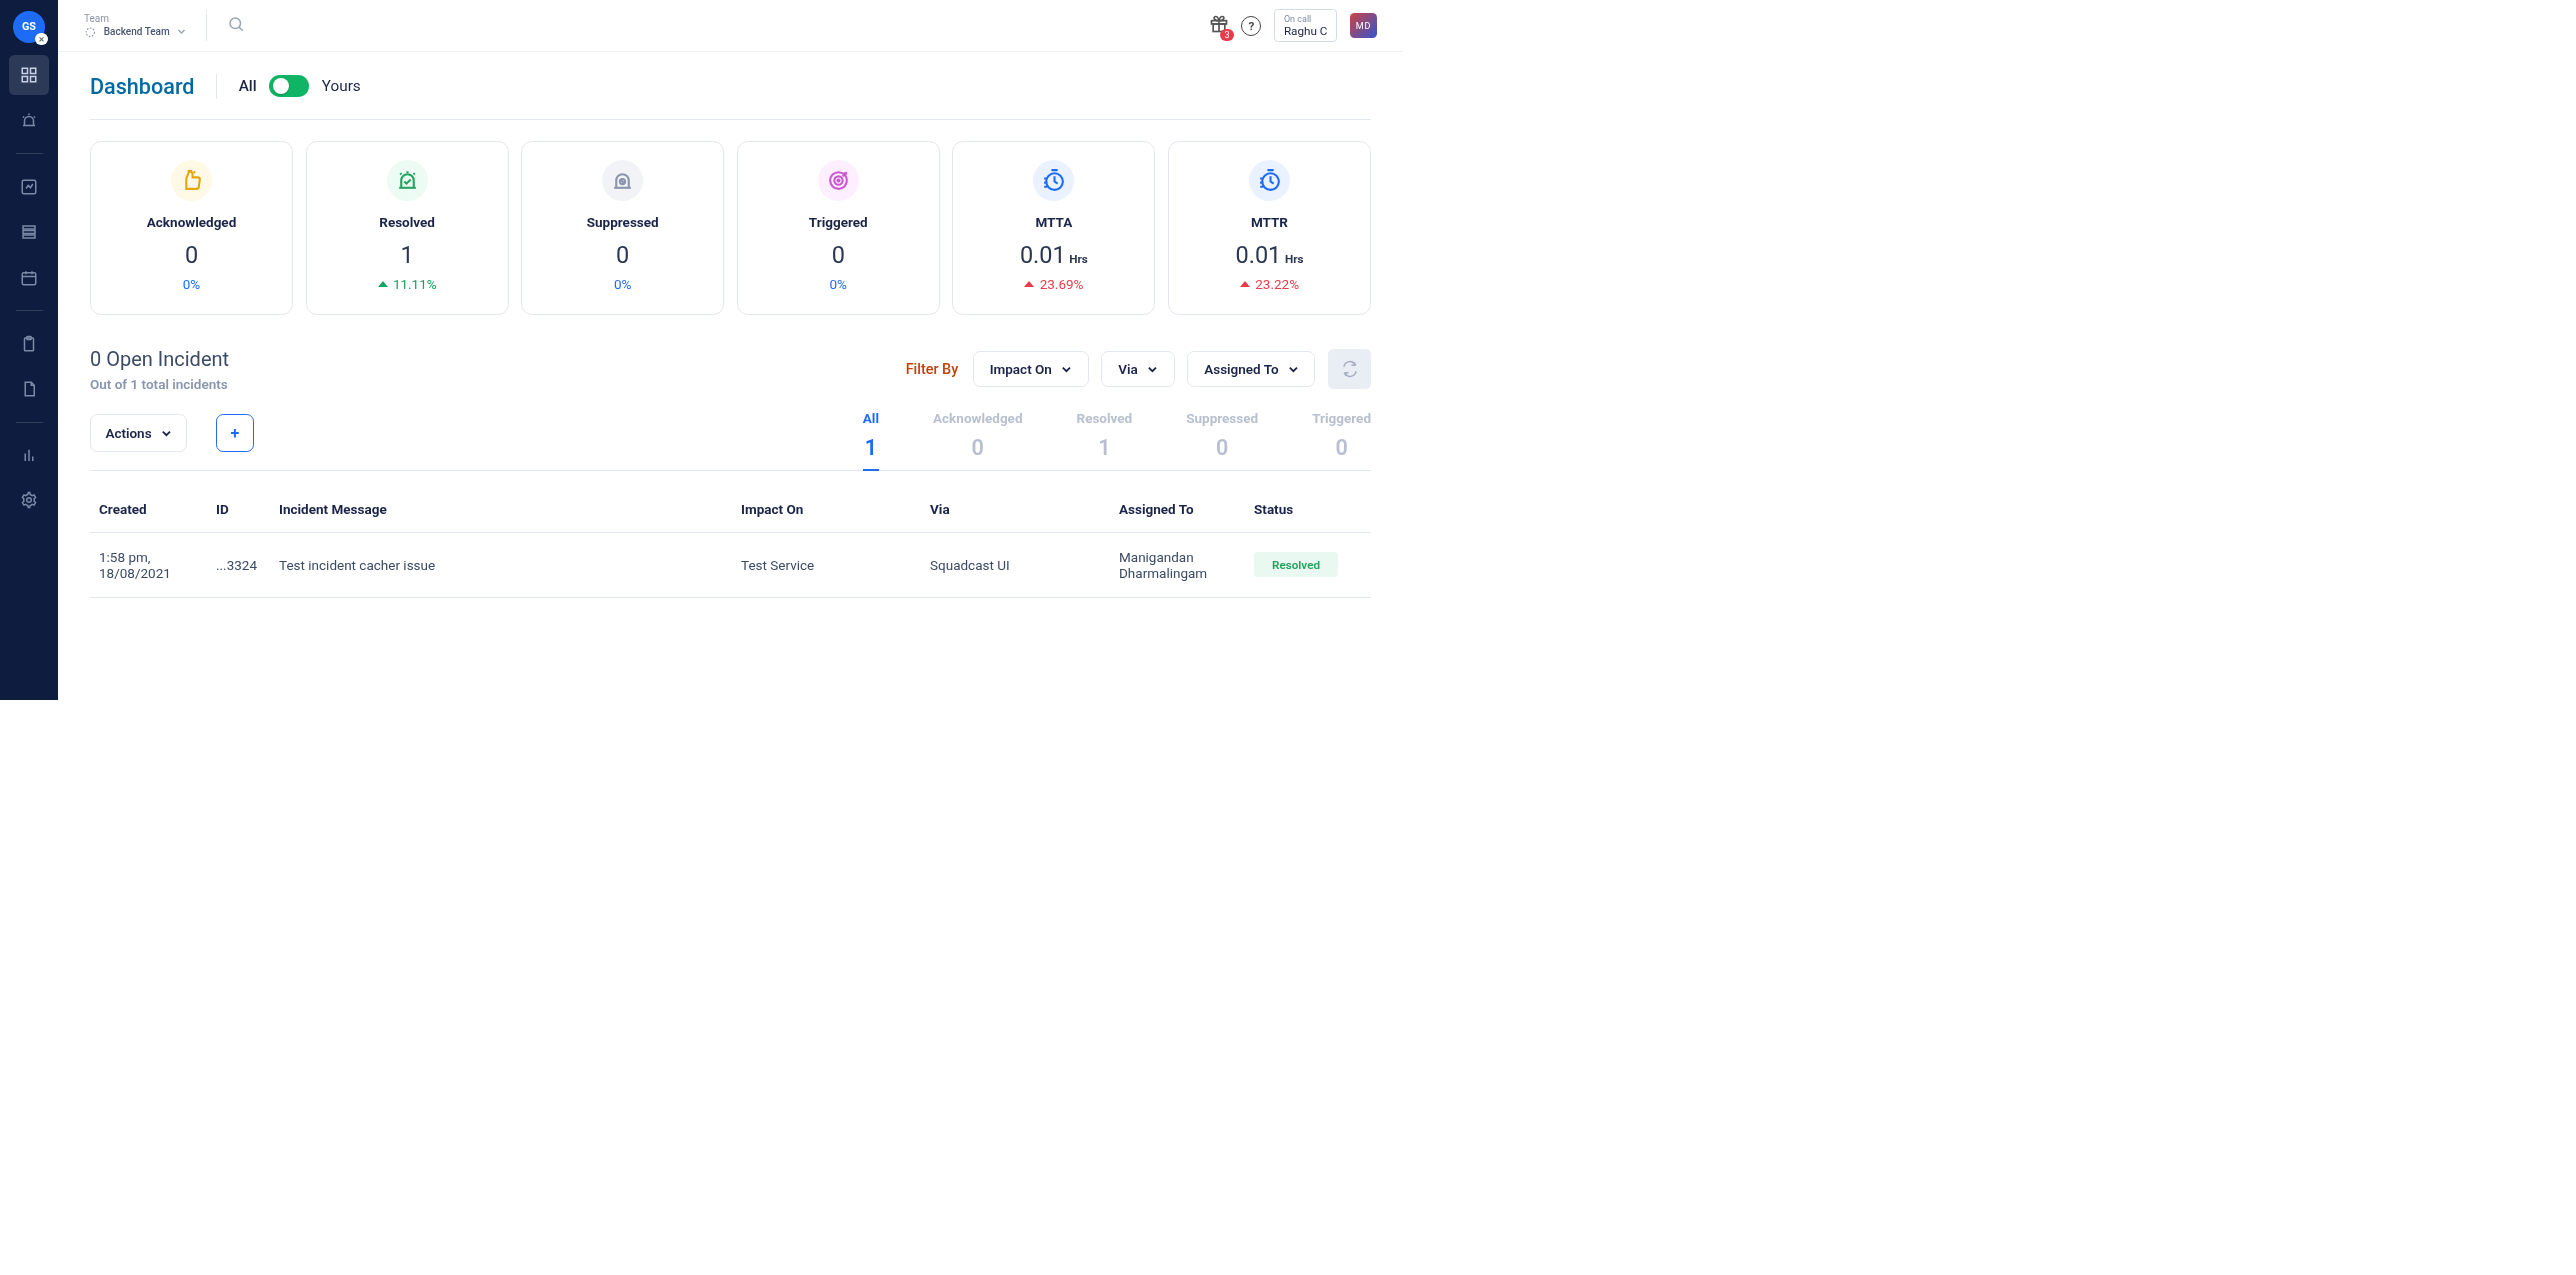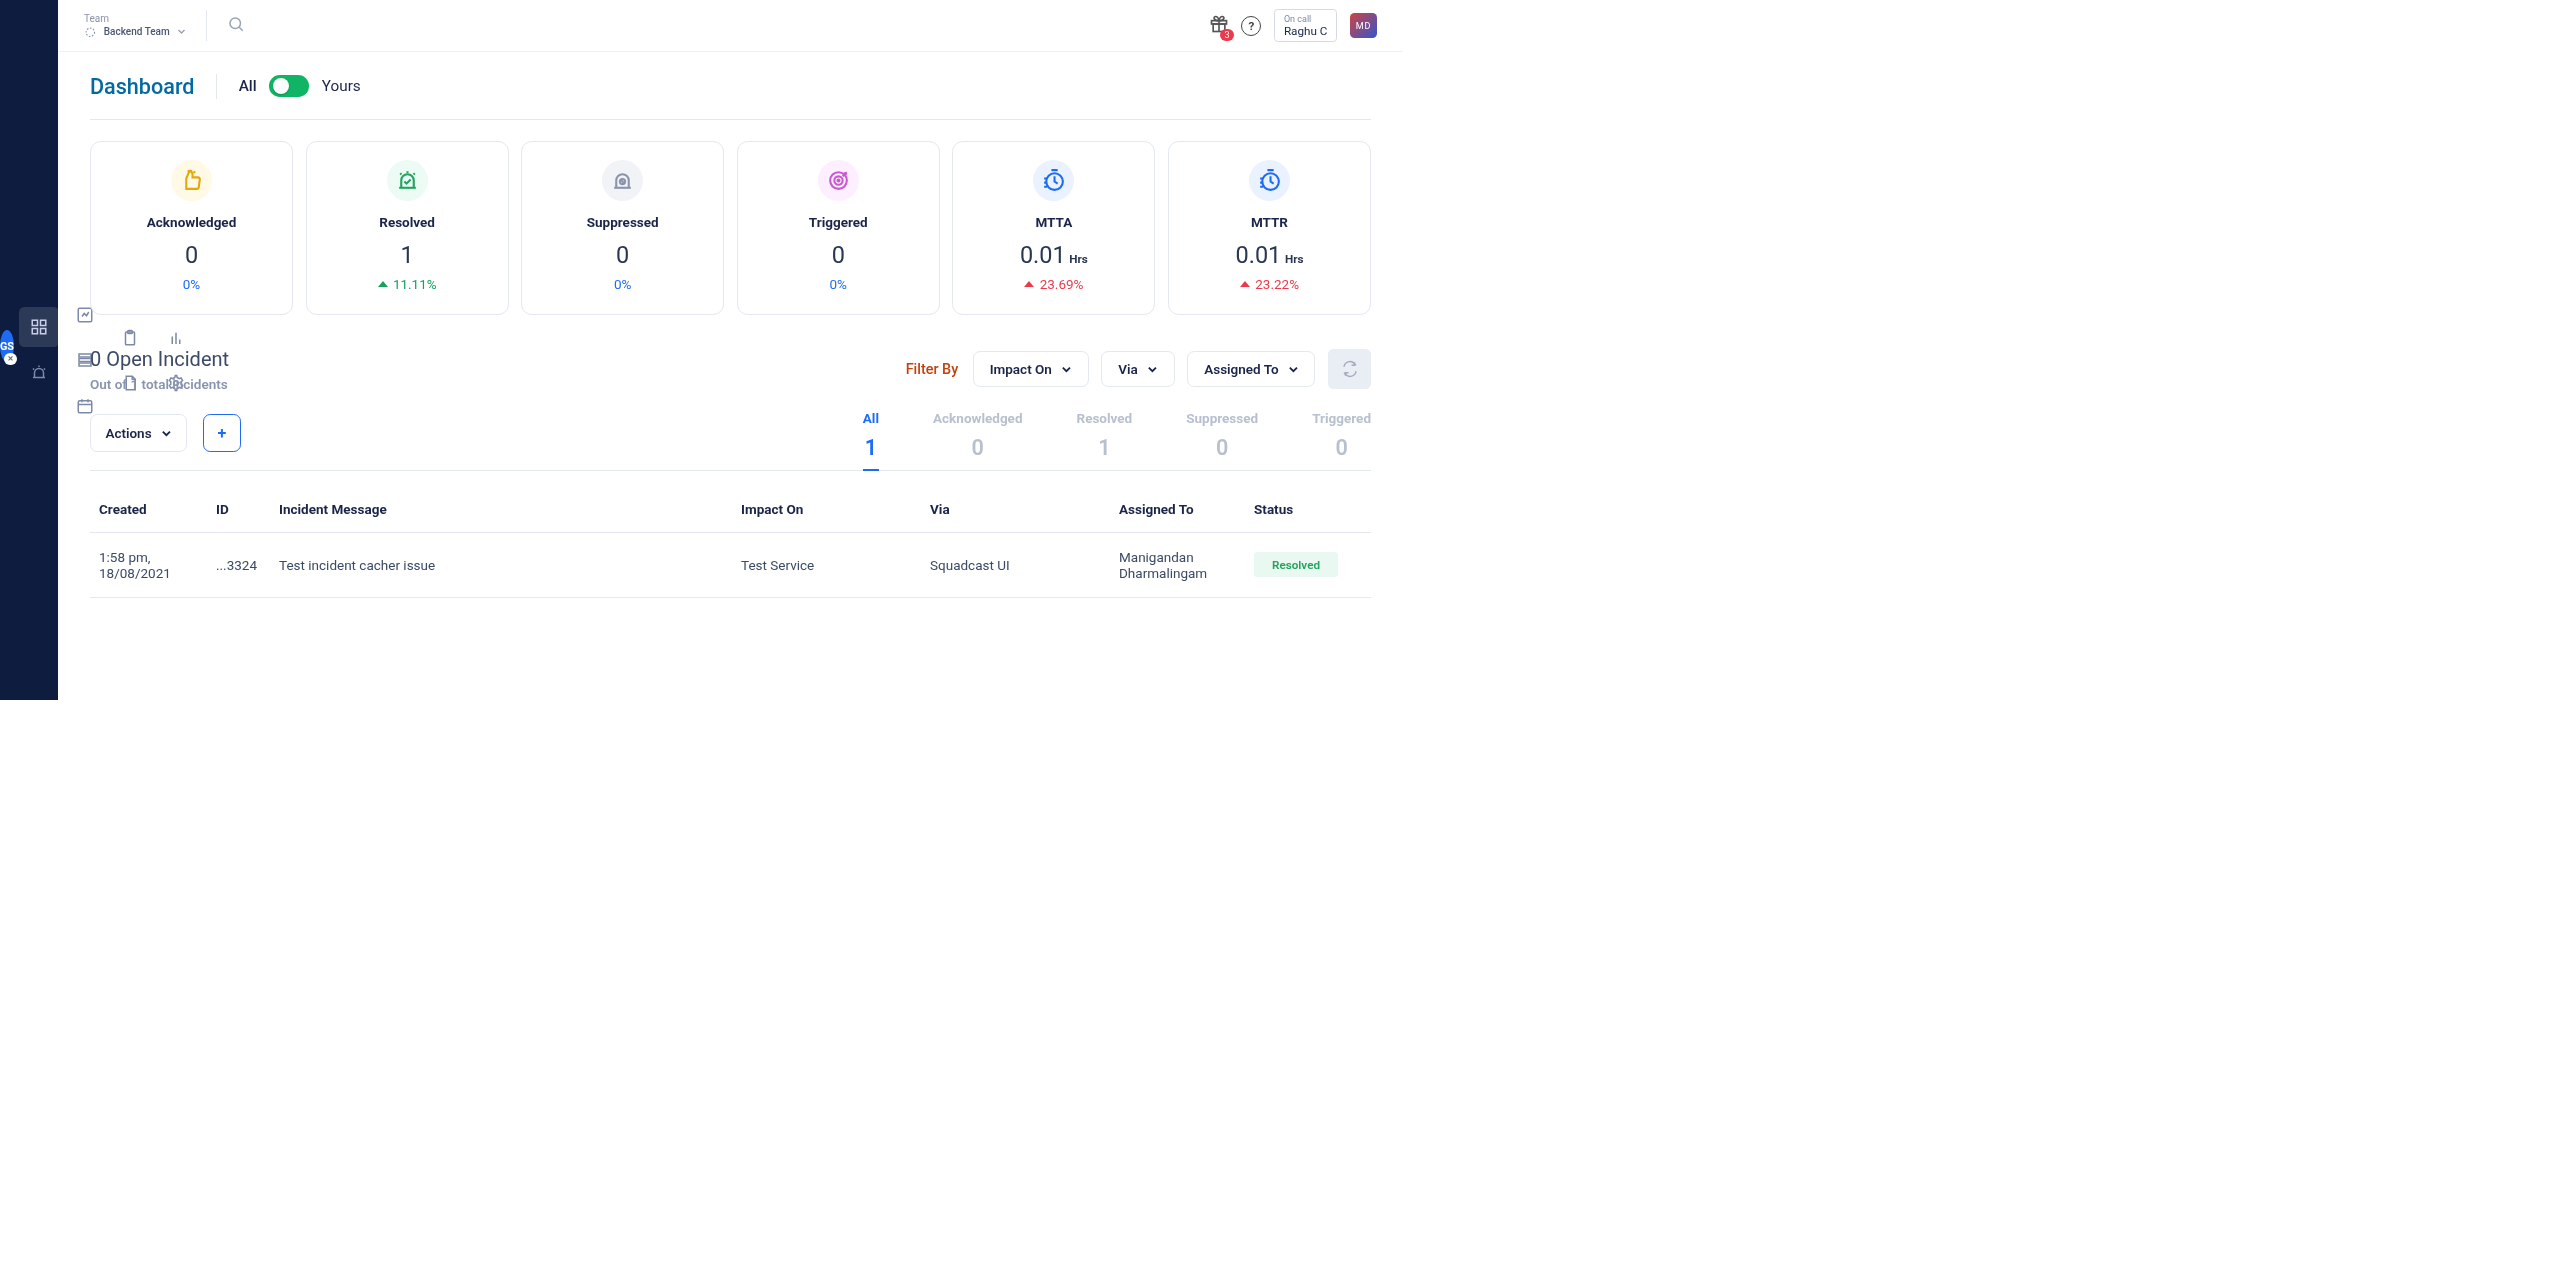--- a/index.html
+++ b/index.html
@@ -1,21 +1,21 @@
 <!DOCTYPE html>
 <html style="font-size:14.4px"><head>
 <meta charset="utf-8">
 <style>
   * { box-sizing: border-box; margin: 0; padding: 0; }
   body { font-family: -apple-system, BlinkMacSystemFont, "Segoe UI", Roboto, sans-serif; background: #fff; color: #1b254a; width: 1403px; height: 700px; overflow: hidden; }
 
   .app { display: flex; height: 100%; }
 
   
-  .sidebar { width: 58px; background: #0e1d3f; flex-shrink: 0; padding: 10.8px 0; display: flex; flex-direction: row; align-items: center; gap: 5.4px; }
+  .sidebar { width: 58px; background: #0e1d3f; flex-shrink: 0; padding: 10.8px 0; display: flex; flex-direction: column; align-items: center; gap: 5.4px; }
   .sidebar-logo { width: 32px; height: 32px; border-radius: 50%; background: #1e6cf6; color: #fff; display: flex; align-items: center; justify-content: center; font-size: 10.8px; font-weight: 700; position: relative; margin-bottom: 7.2px; }
   .sidebar-logo .sub { position:absolute; bottom:-2.7px; right:-2.7px; width:12.6px; height:12.6px; border-radius:50%; background:#fff; display:flex; align-items:center; justify-content:center; font-size:7.2px; color:#666; }
   .side-group { display:flex; flex-direction:column; gap:5.4px; width:100%; align-items:center; }
   .side-group + .side-group::before { content:""; display:block; width:27px; height:0.9px; background: rgba(255,255,255,0.15); margin:7.2px 0; }
   .side-item { width:40px; height:40px; display:flex; align-items:center; justify-content:center; color:#7c89a8; cursor:pointer; border-radius:5.4px; }
   .side-item.active { background: rgba(255,255,255,0.13); color:#c7d0e5; }
   .side-item svg { width:18px; height:18px; }
 
   
   .main { flex:1; display:flex; flex-direction:column; }
@@ -73,21 +73,21 @@
   .open-head { display:flex; align-items:center; margin-bottom:18px;}
   .open-title { font-size:20px; color:#3b4a65; margin-bottom:5.4px;}
   .open-sub { font-size:13.5px; color:#8994ad; font-weight:600;}
   .filters { display:flex; align-items:center; gap:12.6px;}
   .filter-lbl { font-size:14.4px; color:#c2410c; font-weight:500; margin-right:1.8px;}
   .filter-btn { padding:9px 16px; border:0.9px solid #e3e7ef; border-radius:7.2px; font-size:13.5px; font-weight:600; color:#1b254a; background:#fff; display:flex; align-items:center; gap:9px; cursor:pointer;}
   .loop-btn { width:43px; height:40px; background:#e9edf4; border-radius:5.4px; display:flex; align-items:center; justify-content:center; color:#a3acc0;}
 
   
   .act-row { display:flex; align-items:flex-end; margin-bottom:16px; border-bottom:0.9px solid #e3e7ef;}
-  .act-left { display:flex; gap:16px; padding-bottom:18px;}
+  .act-left { display:flex; gap:29px; padding-bottom:18px;}
   .act-btn { padding:9px 14.4px; border:0.9px solid #e3e7ef; border-radius:7.2px; font-size:13.5px; font-weight:600; color:#1b254a; background:#fff; display:flex; align-items:center; gap:9px; cursor:pointer;}
   .plus-btn { width:38px; height:38px; border:0.9px solid #1e6cf6; border-radius:7.2px; display:flex; align-items:center; justify-content:center; color:#1e6cf6; font-size:16px; cursor:pointer; font-weight:600;}
   .status-tabs { margin-left:auto; display:flex; gap:54px;}
   .st { text-align:center; padding-bottom:9px; cursor:pointer;}
   .st-lbl { font-size:13.5px; font-weight:700; color:#b8c0d0; margin-bottom:9px;}
   .st-cnt { font-size:21.6px; font-weight:600; color:#b8c0d0;}
   .st.active .st-lbl, .st.active .st-cnt { color:#1e6cf6;}
   .st.active { border-bottom:2.7px solid #1e6cf6; margin-bottom:-0.9px;}
 
   

